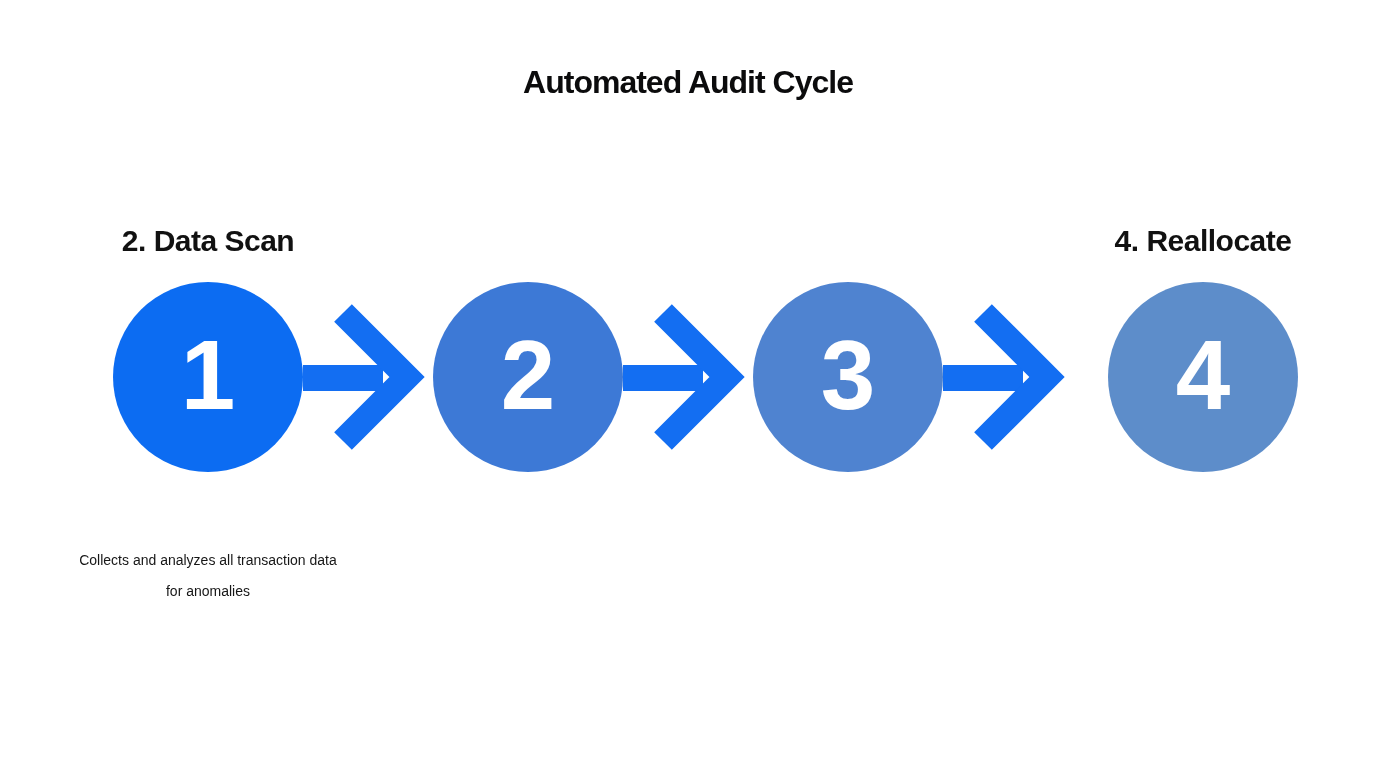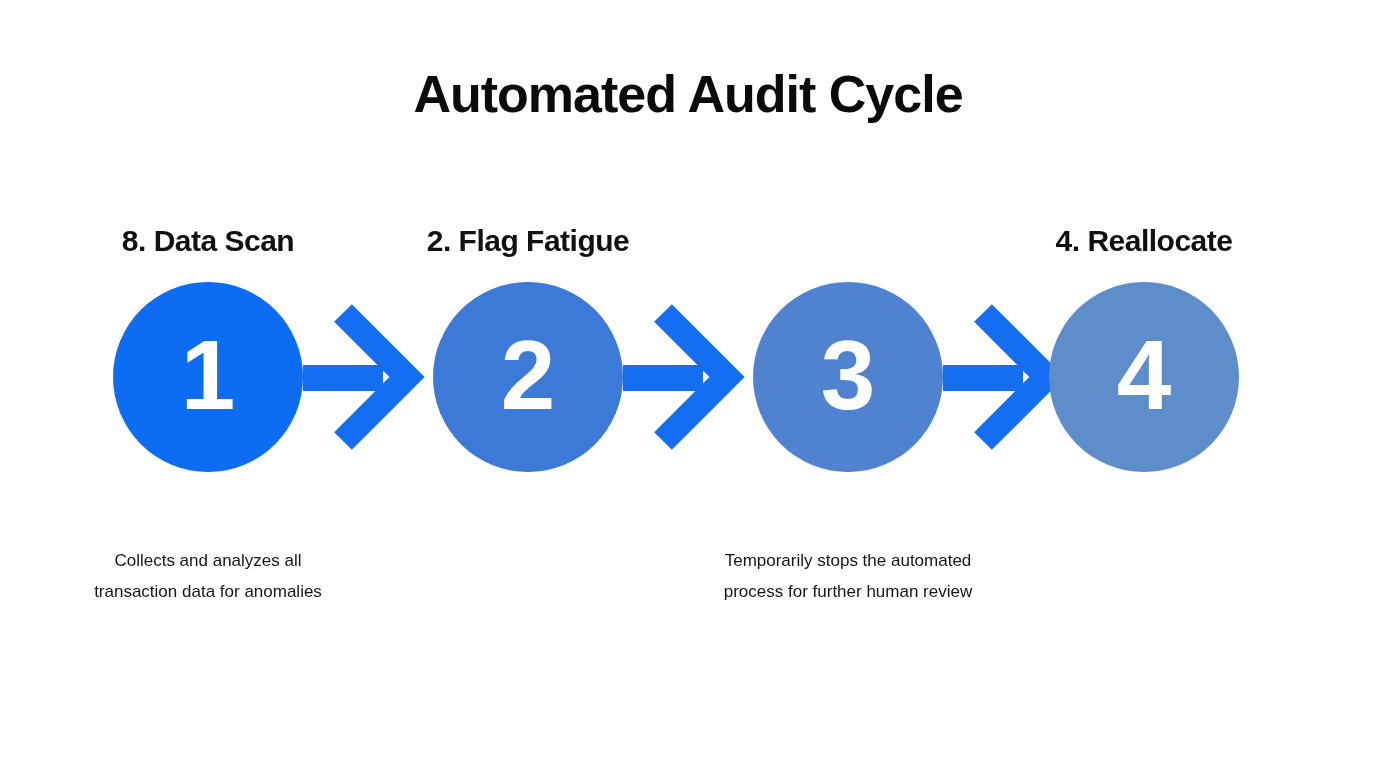--- a/index.html
+++ b/index.html
@@ -15,36 +15,36 @@
     background: #ffffff;
     overflow: hidden;
   }
   .diagram-title {
     position: absolute;
     top: 64px;
     left: 0;
     width: 1376px;
     margin: 0;
     text-align: center;
-    font-size: 52px;
+    font-size: 32px;
     font-weight: 700;
     letter-spacing: -1px;
     color: #0b0b0c;
   }
   .step {
     position: absolute;
     top: 0;
     width: 320px;
     height: 768px;
     text-align: center;
   }
   .step-1 { left: 48px; }
   .step-2 { left: 368px; }
   .step-3 { left: 688px; }
-  .step-4 { left: 984px; }
+  .step-4 { left: 1043px; }
   .step-heading {
     position: absolute;
     top: 224px;
     left: 0;
     width: 320px;
     font-size: 30px;
     font-weight: 700;
     letter-spacing: -0.5px;
     color: #111111;
   }
@@ -64,21 +64,21 @@
     font-size: 98px;
     font-weight: 700;
     line-height: 1;
     transform: translateY(-2px);
   }
   .step-desc {
     position: absolute;
     top: 545px;
     left: 30px;
     width: 260px;
-    font-size: 17px;
+    font-size: 14px;
     line-height: 31px;
     font-weight: 400;
     color: #161616;
   }
   .arrow {
     position: absolute;
     top: 297px;
     width: 130px;
     height: 160px;
   }
@@ -87,49 +87,47 @@
   .arrow-3 { left: 943px; }
 </style>
 </head>
 <body>
 
 <div class="canvas">
 
   <h1 class="diagram-title">Automated Audit Cycle</h1>
 
   <div class="step step-1">
-    <div class="step-heading">8. Data Scan</div>
+    <div class="step-heading">2. Data Scan</div>
     <div class="circle" style="background: rgb(12, 108, 242);">
       <span class="circle-number">1</span>
     </div>
     <div class="step-desc">Collects and analyzes all transaction data for anomalies</div>
   </div>
 
   <svg class="arrow arrow-1" viewBox="0 0 130 160" xmlns="http://www.w3.org/2000/svg">
     <rect x="0" y="68" width="80" height="26" fill="#136ef2"></rect>
     <polyline points="40,16 104,80 40,144" fill="none" stroke-width="25" stroke-linejoin="miter" stroke="#136ef2"></polyline>
   </svg>
 
   <div class="step step-2">
-    <div class="step-heading">2. Flag Fatigue</div>
     <div class="circle" style="background: rgb(61, 121, 214);">
       <span class="circle-number">2</span>
     </div>
   </div>
 
   <svg class="arrow arrow-2" viewBox="0 0 130 160" xmlns="http://www.w3.org/2000/svg">
     <rect x="0" y="68" width="80" height="26" fill="#136ef2"></rect>
     <polyline points="40,16 104,80 40,144" fill="none" stroke-width="25" stroke-linejoin="miter" stroke="#136ef2"></polyline>
   </svg>
 
   <div class="step step-3">
     <div class="circle" style="background: rgb(79, 131, 208);">
       <span class="circle-number">3</span>
     </div>
-    <div class="step-desc">Temporarily stops the automated process for further human review</div>
   </div>
 
   <svg class="arrow arrow-3" viewBox="0 0 130 160" xmlns="http://www.w3.org/2000/svg">
     <rect x="0" y="68" width="80" height="26" fill="#136ef2"></rect>
     <polyline points="40,16 104,80 40,144" fill="none" stroke-width="25" stroke-linejoin="miter" stroke="#136ef2"></polyline>
   </svg>
 
   <div class="step step-4">
     <div class="step-heading">4. Reallocate</div>
     <div class="circle" style="background: rgb(93, 141, 202);">

